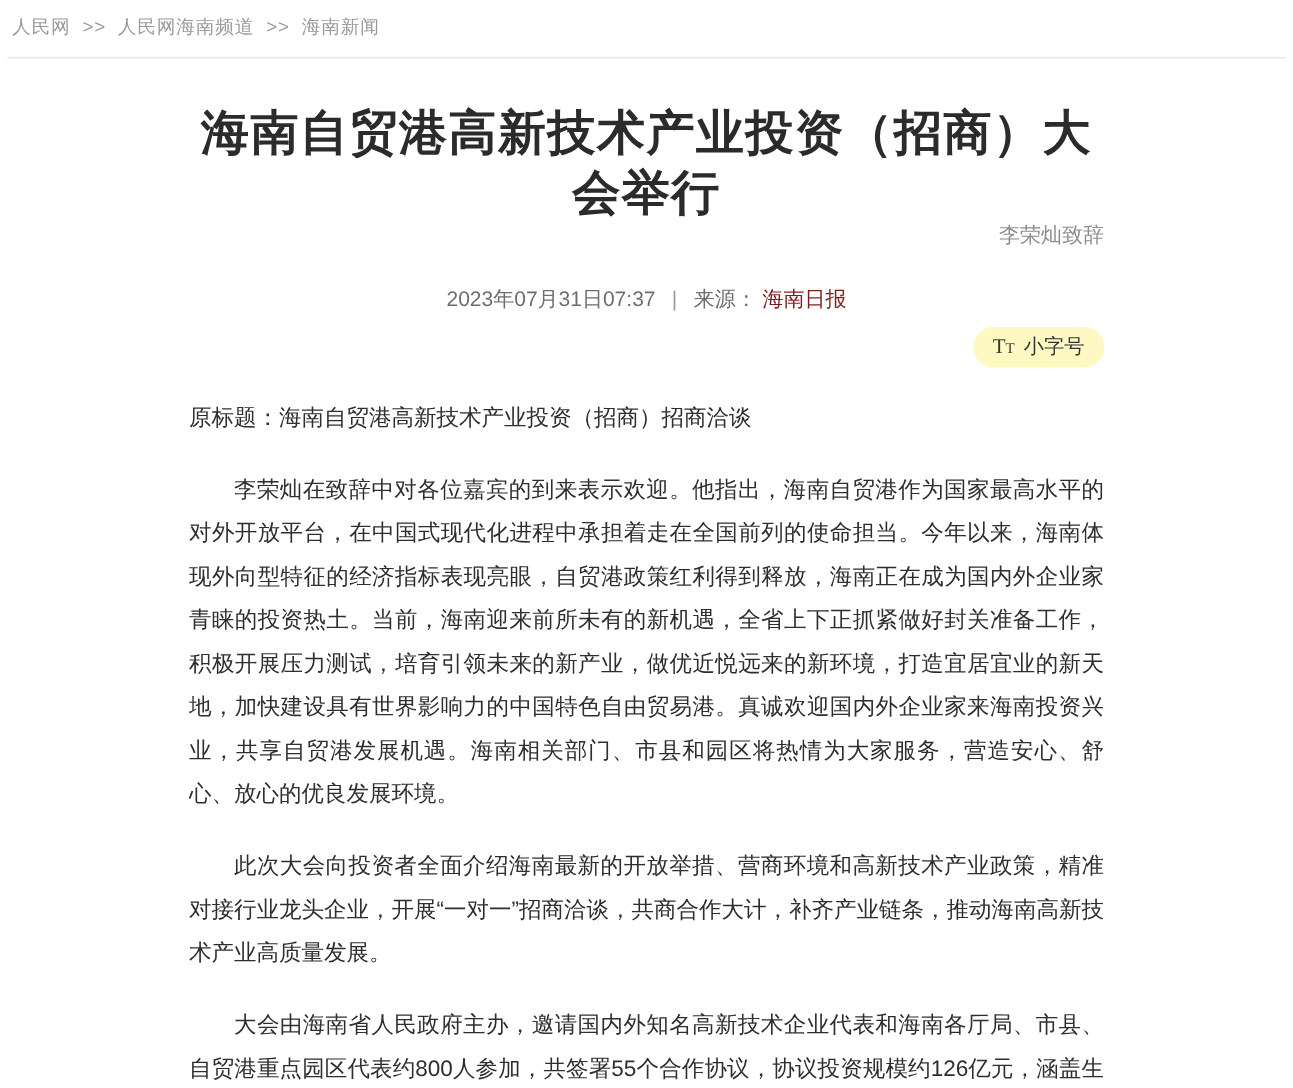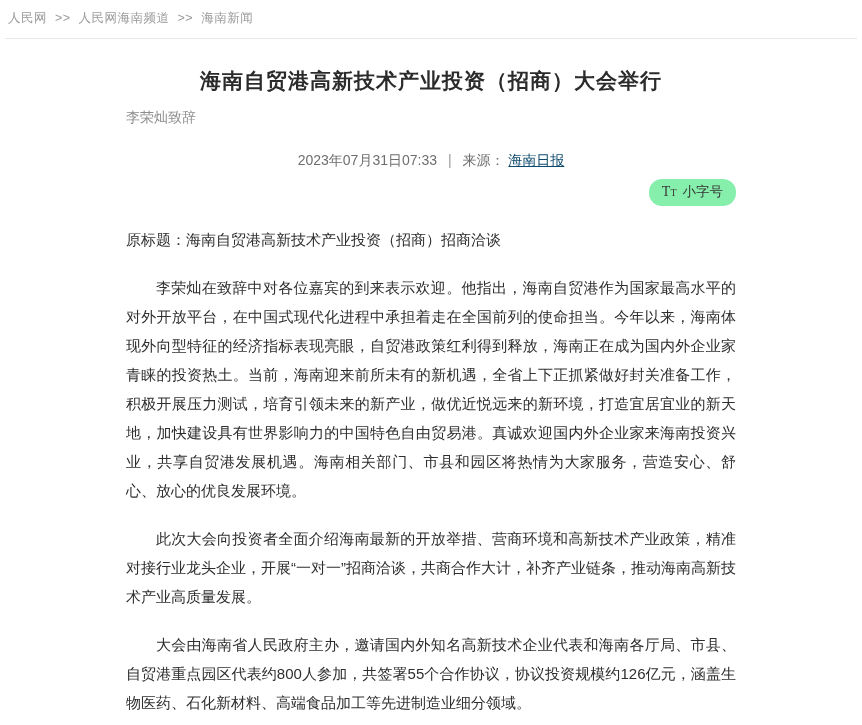--- a/index.html
+++ b/index.html
@@ -30,51 +30,50 @@
   }
 
   
   .article {
     width: 610px;
     margin: 0 auto;
   }
   .article-title {
     margin: 29px 0 0 0;
     text-align: center;
-    font-size: 21px;
+    font-size: 32px;
     font-weight: bold;
     color: #2b2b2b;
     line-height: 1.25;
     letter-spacing: 1px;
   }
   .article-subtitle {
-    margin-top: 15px;
-    text-align: left;
+    text-align: right;
     font-size: 14px;
     color: #8d8d8d;
   }
   .article-meta {
     margin-top: 25px;
     text-align: center;
     font-size: 14px;
     color: #6e6e6e;
   }
   .article-meta .meta-divider { margin: 0 7px; color: #9a9a9a; }
-  .article-meta .source-name { color: #0c4a6e; cursor: pointer; text-decoration: underline; }
+  .article-meta .source-name { color: #7f1d1d; cursor: pointer; }
 
   .toolbar {
     margin-top: 9px;
     display: flex;
     justify-content: flex-end;
   }
   .font-size-btn {
     display: inline-flex;
     align-items: baseline;
     gap: 6px;
-    background: #86efac;
+    background: #fef9c3;
     border: none;
     border-radius: 13px;
     padding: 4px 13px 5px 13px;
     font-size: 13.5px;
     color: #333333;
     cursor: pointer;
     font-family: inherit;
   }
   .tt-icon { font-family: "Liberation Serif", "DejaVu Serif", serif; color: #3a3a3a; }
   .tt-icon .t-big { font-size: 14px; }
@@ -106,21 +105,21 @@
 
 <hr class="top-divider">
 
 <div class="article">
 
   <h1 class="article-title">海南自贸港高新技术产业投资（招商）大会举行</h1>
 
   <div class="article-subtitle">李荣灿致辞</div>
 
   <div class="article-meta">
-    <span>2023年07月31日07:33</span>
+    <span>2023年07月31日07:37</span>
     <span class="meta-divider">|</span>
     <span>来源：</span>
     <span class="source-name">海南日报</span>
   </div>
 
   <div class="toolbar">
     <button class="font-size-btn">
       <span class="tt-icon"><span class="t-big">T</span><span class="t-small">T</span></span>
       <span>小字号</span>
     </button>

